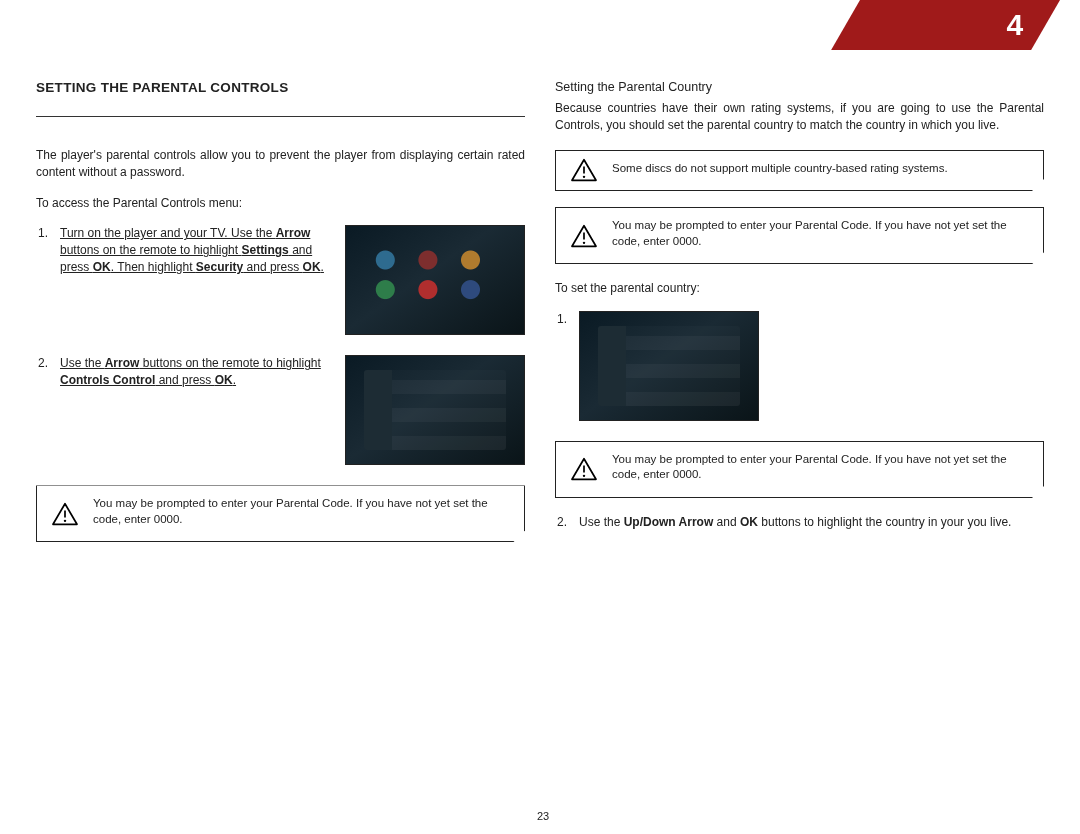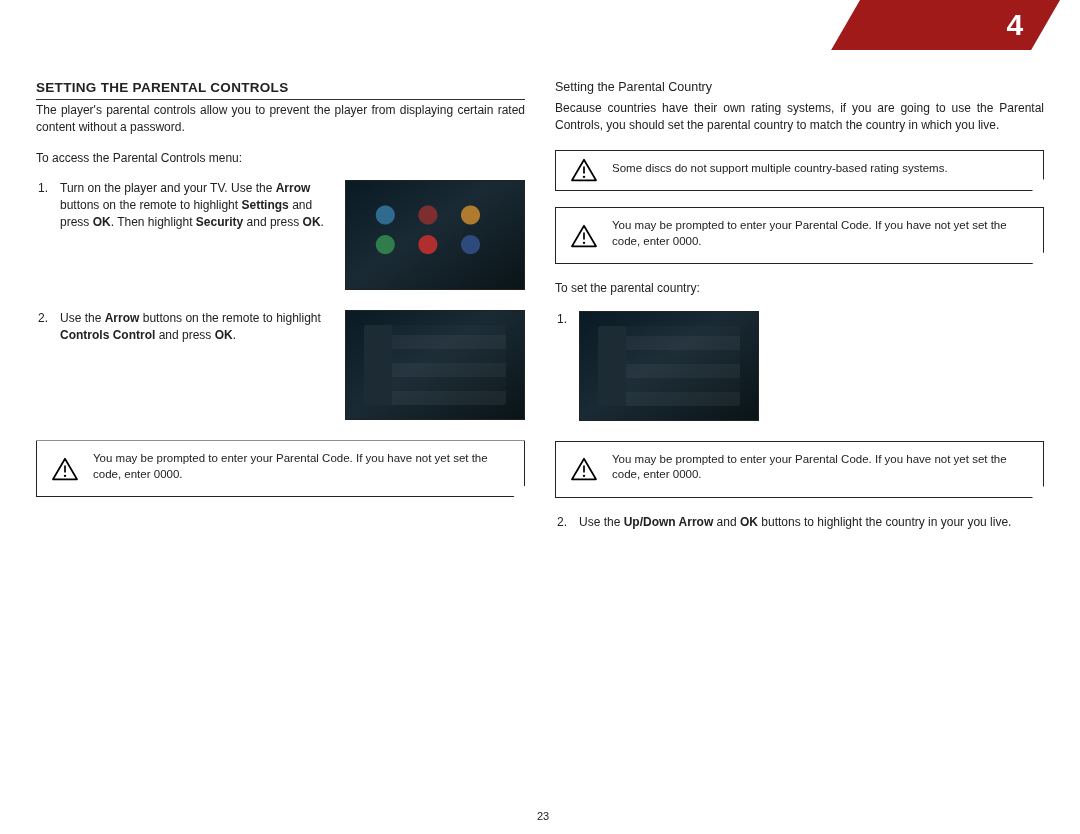--- a/index.html
+++ b/index.html
@@ -39,22 +39,22 @@
   }
   .col {
     flex: 1;
     min-width: 0;
   }
   h2 {
     font-size: 13.5px;
     font-weight: bold;
     letter-spacing: 0.3px;
     border-bottom: 1px solid #333;
-    padding-bottom: 4px;
-    margin-bottom: 2px;
+    padding-bottom: 21px;
+    margin-bottom: 30px;
   }
   h3 {
     font-size: 12.5px;
     font-weight: normal;
     margin-bottom: 6px;
   }
   p { line-height: 1.4; margin-bottom: 14px; }
   p.justify { text-align: justify; }
   ol {
     list-style: none;
@@ -71,20 +71,21 @@
   ol > li::before {
     content: counter(step) ".";
     position: absolute;
     left: 2px;
     top: 0;
   }
   .step-row {
     display: flex;
     gap: 14px;
     align-items: flex-start;
+    text-decoration: underline;
   }
   .step-text { flex: 1; }
   .screenshot {
     width: 180px;
     height: 110px;
     background: linear-gradient(145deg,#0a1a24,#1a2a34 45%,#0a1418);
     border: 1px solid #222;
     position: relative;
     flex-shrink: 0;
   }

